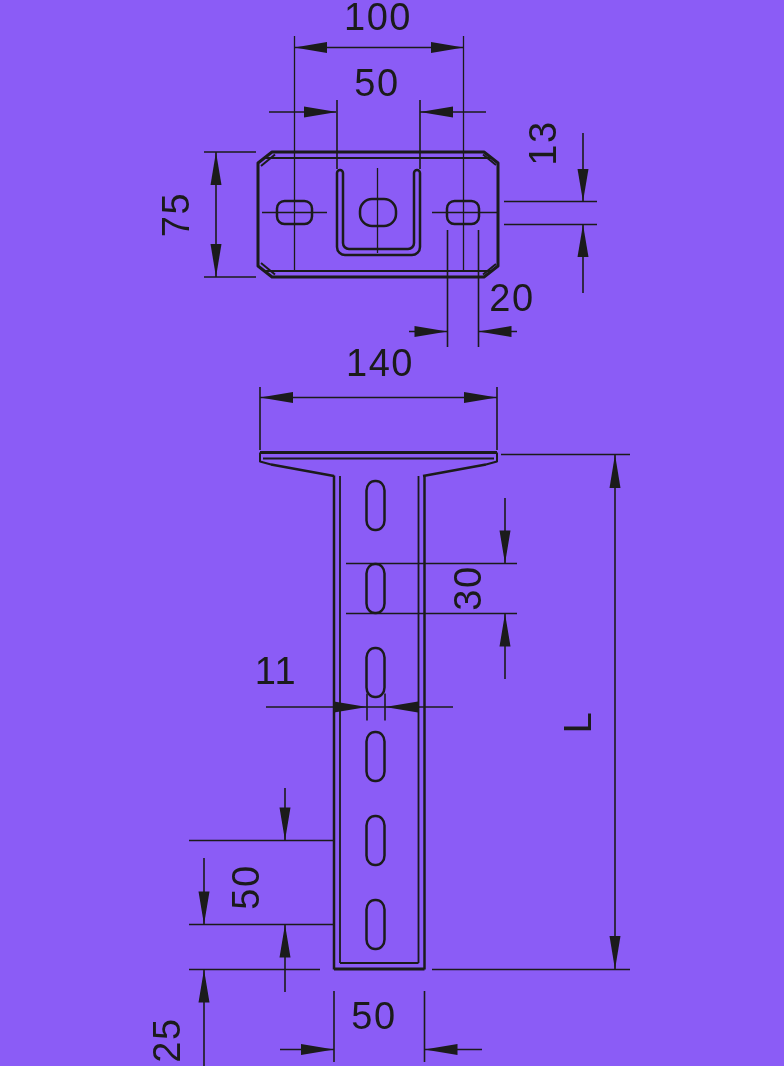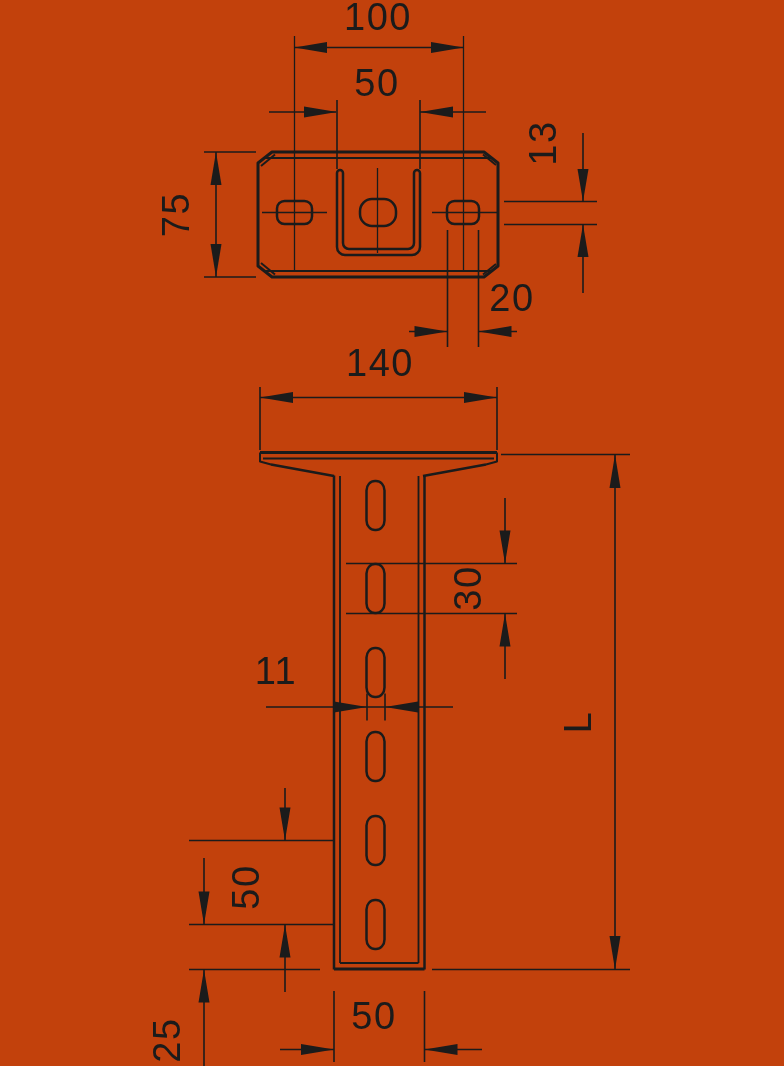--- a/index.html
+++ b/index.html
@@ -1,16 +1,16 @@
 <!DOCTYPE html>
 <html><head>
 <meta charset="utf-8">
 <style>
   html,body{margin:0;padding:0;background:#ffffff;}
-  .canvas-wrap{width:784px;height:1066px;background:#c2410c;overflow:hidden;}
+  .canvas-wrap{width:784px;height:1066px;background:#8b5cf6;overflow:hidden;}
   svg{display:block;}
   
   .w3  {stroke:#1b1b1b;stroke-width:3;  fill:none;stroke-linejoin:round;stroke-linecap:butt;}
   .w28 {stroke:#1b1b1b;stroke-width:2.8;fill:none;stroke-linejoin:round;}
   .w25 {stroke:#1b1b1b;stroke-width:2.5;fill:none;stroke-linejoin:round;}
   .w2  {stroke:#1b1b1b;stroke-width:2;  fill:none;stroke-linejoin:round;}
   .w18 {stroke:#1b1b1b;stroke-width:1.8;fill:none;}
   
   .dim {stroke:#1b1b1b;stroke-width:1.6;fill:none;stroke-linecap:butt;}
   .cl  {stroke:#1b1b1b;stroke-width:1.3;fill:none;}

